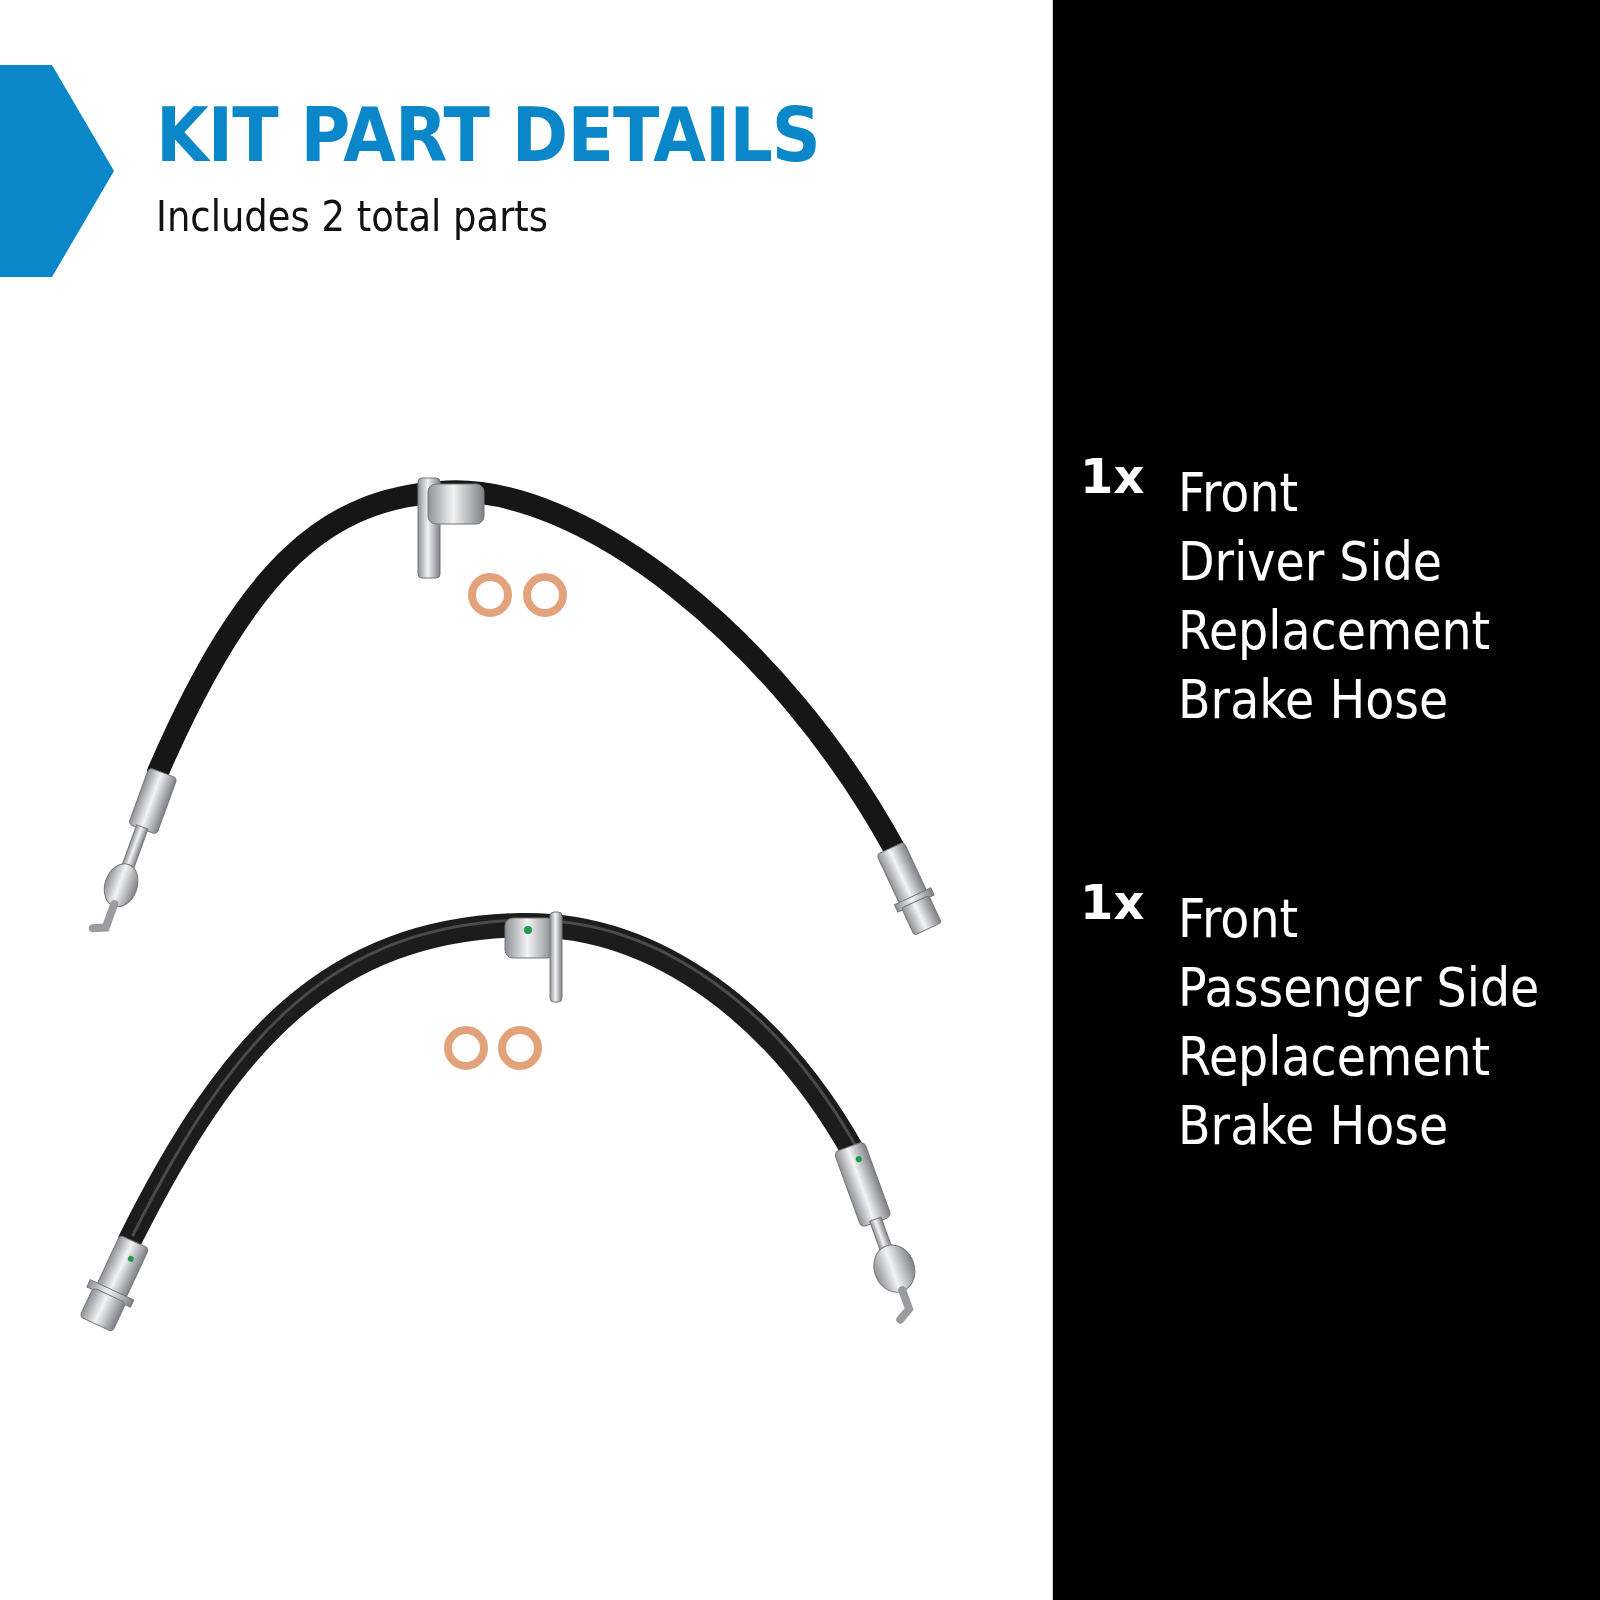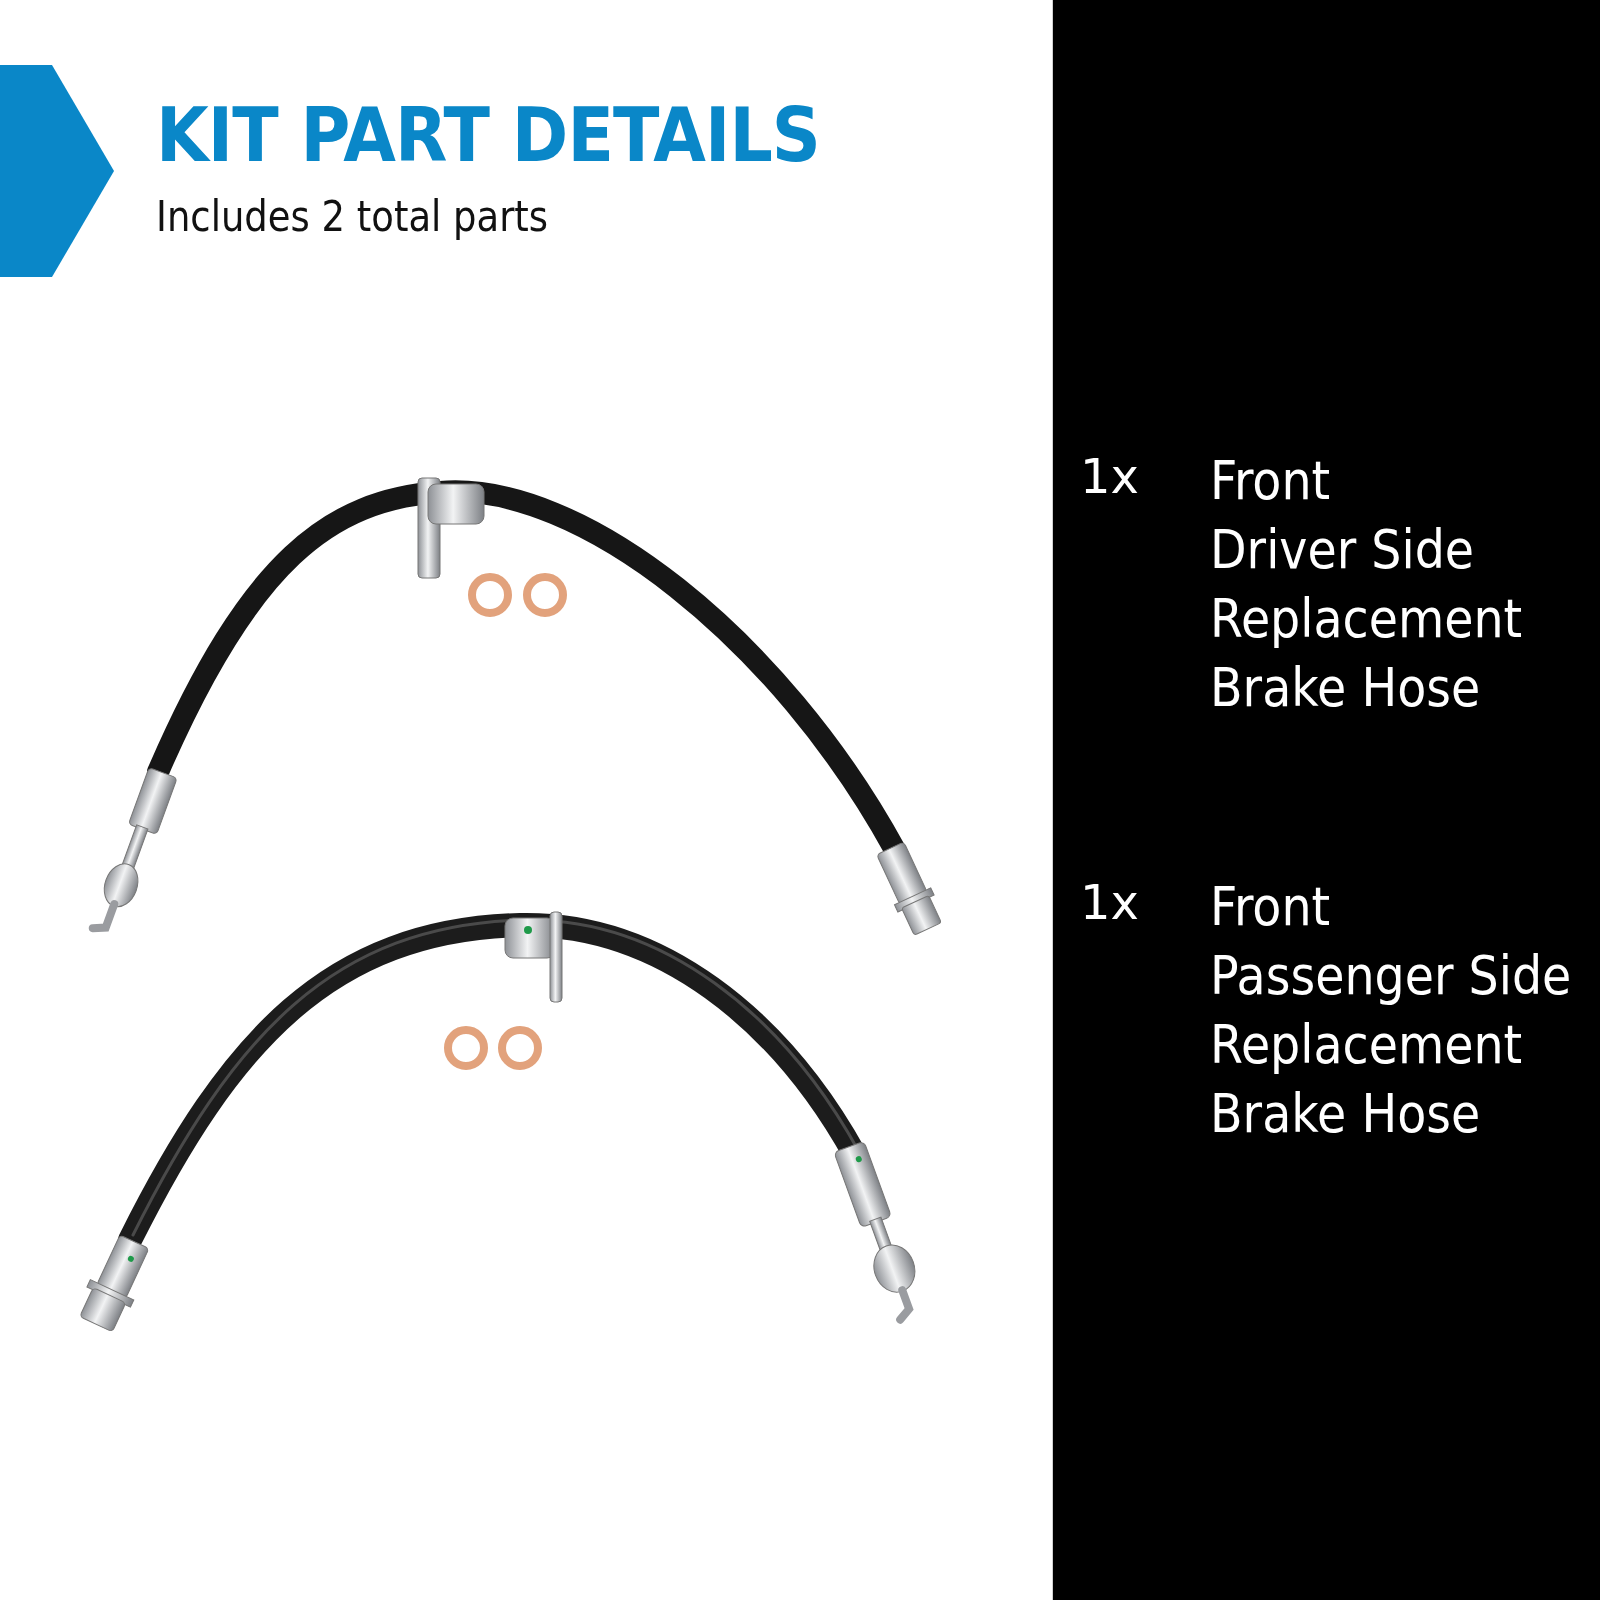--- a/index.html
+++ b/index.html
@@ -24,24 +24,24 @@
     font-family: "DejaVu Sans", sans-serif; font-weight: normal;
     font-size: 42px; line-height: 1; color: #111111;
     transform: scaleX(0.88); transform-origin: left top;
   }
 
   .product-art { position: absolute; left: 0; top: 430px; width: 1000px; height: 920px; }
 
   .part { position: absolute; left: 1080px; color: #ffffff; }
   .part .qty {
     position: absolute; left: 0; top: 6px;
-    font-family: "DejaVu Sans", sans-serif; font-weight: normal;
+    font-family: "DejaVu Sans", sans-serif; font-weight: bold;
     font-size: 48px; line-height: 1;
   }
-  .part .lines { position: absolute; left: 98px; top: 0; margin-left: 32px; }
+  .part .lines { position: absolute; left: 98px; top: 12px; }
   .part .line {
     display: block; font-family: "DejaVu Sans", sans-serif;
     font-size: 54px; line-height: 69px; white-space: nowrap;
     transform: scaleX(0.88); transform-origin: left top;
   }
   .part-1 { top: 446px; }
   .part-2 { top: 872px; }
 </style>
 </head>
 <body>

